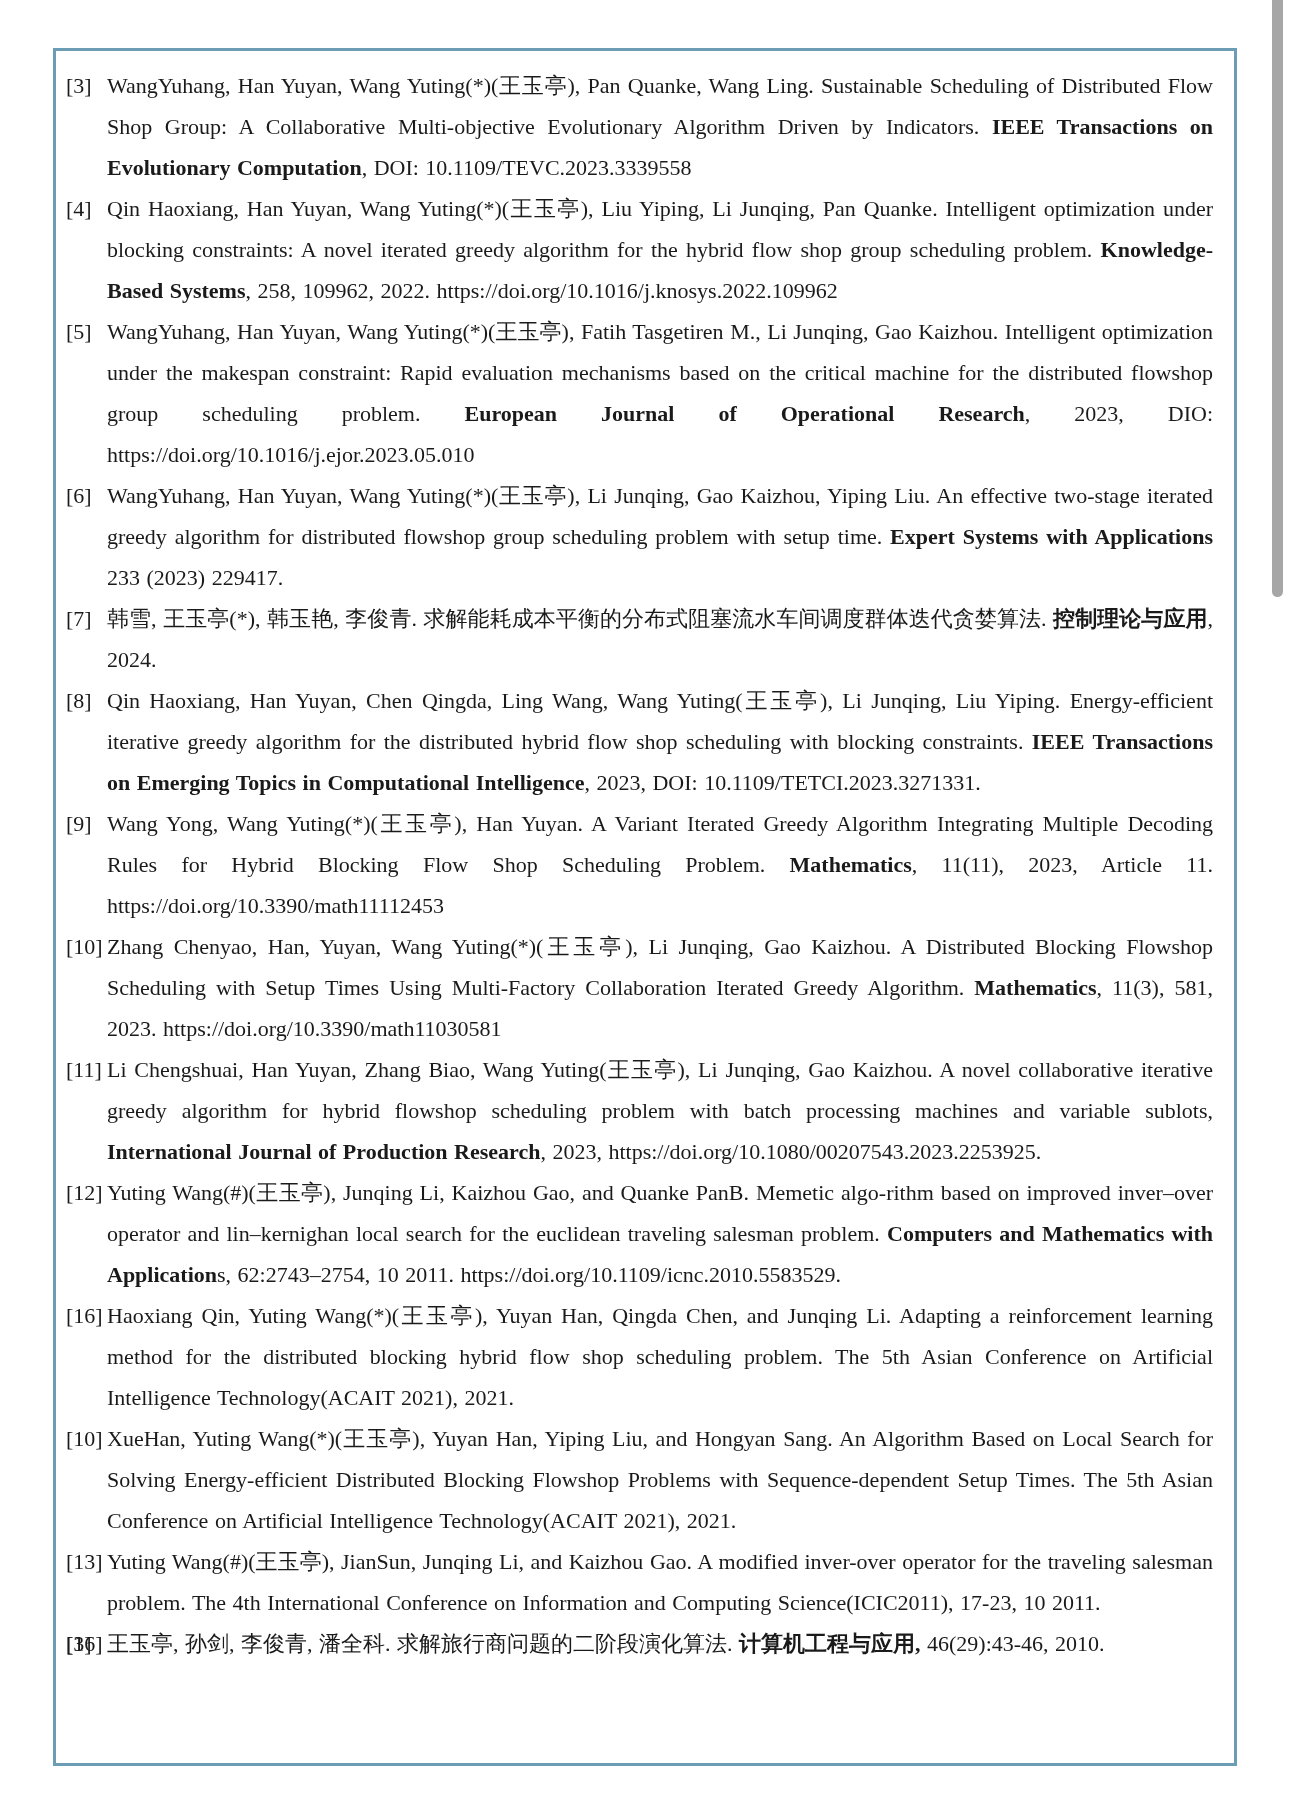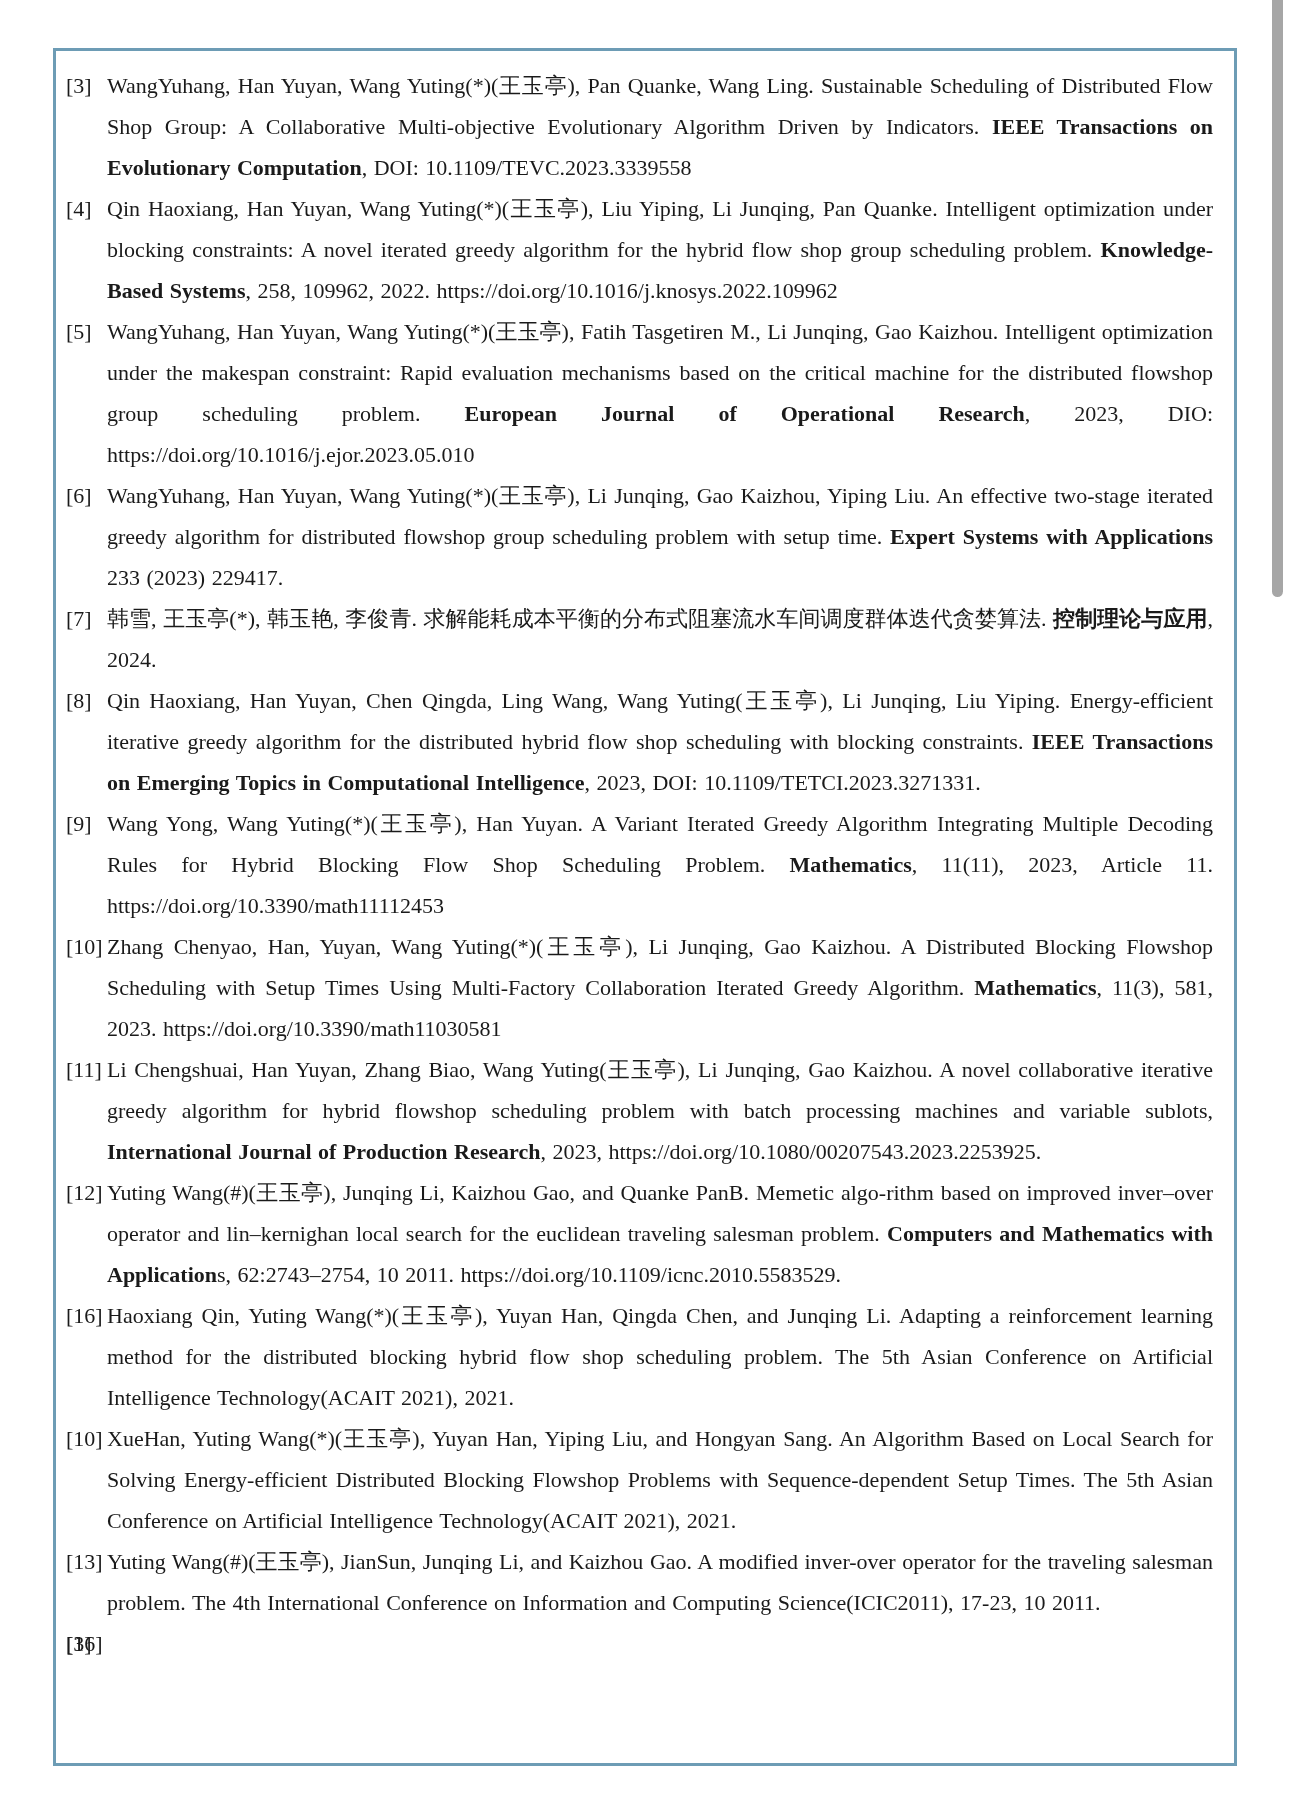--- a/index.html
+++ b/index.html
@@ -66,17 +66,17 @@
       <div class="ref-row"><span class="ref-num">[7]</span><span class="ref-body"><span>韩雪, 王玉亭(*), 韩玉艳, 李俊青. 求解能耗成本平衡的分布式阻塞流水车间调度群体迭代贪婪算法. </span><span class="bold">控制理论与应用</span><span>, 2024.</span></span></div>
       <div class="ref-row"><span class="ref-num">[8]</span><span class="ref-body"><span>Qin Haoxiang, Han Yuyan, Chen Qingda, Ling Wang, Wang Yuting(王玉亭), Li Junqing, Liu Yiping. Energy-efficient iterative greedy algorithm for the distributed hybrid flow shop scheduling with blocking constraints. </span><span class="bold">IEEE Transactions on Emerging Topics in Computational Intelligence</span><span>, 2023, DOI: 10.1109/TETCI.2023.3271331.</span></span></div>
       <div class="ref-row"><span class="ref-num">[9]</span><span class="ref-body"><span>Wang Yong, Wang Yuting(*)(王玉亭), Han Yuyan. A Variant Iterated Greedy Algorithm Integrating Multiple Decoding Rules for Hybrid Blocking Flow Shop Scheduling Problem. </span><span class="bold">Mathematics</span><span>, 11(11), 2023, Article 11. https://doi.org/10.3390/math11112453</span></span></div>
       <div class="ref-row"><span class="ref-num">[10]</span><span class="ref-body"><span>Zhang Chenyao, Han, Yuyan, Wang Yuting(*)(王玉亭), Li Junqing, Gao Kaizhou. A Distributed Blocking Flowshop Scheduling with Setup Times Using Multi-Factory Collaboration Iterated Greedy Algorithm. </span><span class="bold">Mathematics</span><span>, 11(3), 581, 2023. https://doi.org/10.3390/math11030581</span></span></div>
       <div class="ref-row"><span class="ref-num">[11]</span><span class="ref-body"><span>Li Chengshuai, Han Yuyan, Zhang Biao, Wang Yuting(王玉亭), Li Junqing, Gao Kaizhou. A novel collaborative iterative greedy algorithm for hybrid flowshop scheduling problem with batch processing machines and variable sublots, </span><span class="bold">International Journal of Production Research</span><span>, 2023, https://doi.org/10.1080/00207543.2023.2253925.</span></span></div>
       <div class="ref-row"><span class="ref-num">[12]</span><span class="ref-body"><span>Yuting Wang(#)(王玉亭), Junqing Li, Kaizhou Gao, and Quanke PanB. Memetic algo-rithm based on improved inver–over operator and lin–kernighan local search for the euclidean traveling salesman problem. </span><span class="bold">Computers and Mathematics with Application</span><span>s, 62:2743–2754, 10 2011. https://doi.org/10.1109/icnc.2010.5583529.</span></span></div>
       <div class="ref-row"><span class="ref-num">[16]</span><span class="ref-body"><span>Haoxiang Qin, Yuting Wang(*)(王玉亭), Yuyan Han, Qingda Chen, and Junqing Li. Adapting a reinforcement learning method for the distributed blocking hybrid flow shop scheduling problem. The 5th Asian Conference on Artificial Intelligence Technology(ACAIT 2021), 2021.</span></span></div>
       <div class="ref-row"><span class="ref-num">[10]</span><span class="ref-body"><span>XueHan, Yuting Wang(*)(王玉亭), Yuyan Han, Yiping Liu, and Hongyan Sang. An Algorithm Based on Local Search for Solving Energy-efficient Distributed Blocking Flowshop Problems with Sequence-dependent Setup Times. The 5th Asian Conference on Artificial Intelligence Technology(ACAIT 2021), 2021.</span></span></div>
       <div class="ref-row"><span class="ref-num">[13]</span><span class="ref-body"><span>Yuting Wang(#)(王玉亭), JianSun, Junqing Li, and Kaizhou Gao. A modified inver-over operator for the traveling salesman problem. The 4th International Conference on Information and Computing Science(ICIC2011), 17-23, 10 2011.</span></span></div>
       <div class="ref-row"><span class="ref-num">[16]</span></div>
-      <div class="ref-row"><span class="ref-num">[3]</span></div>
+      <div class="ref-row"><span class="ref-num">[3]</span><span class="ref-body"><span>王玉亭, 孙剑, 李俊青, 潘全科. 求解旅行商问题的二阶段演化算法. </span><span class="bold">计算机工程与应用,</span><span> 46(29):43-46, 2010.</span></span></div>
     </div>
 </div>
 
 <div class="scrollbar-thumb"></div>
 
 </body></html>

